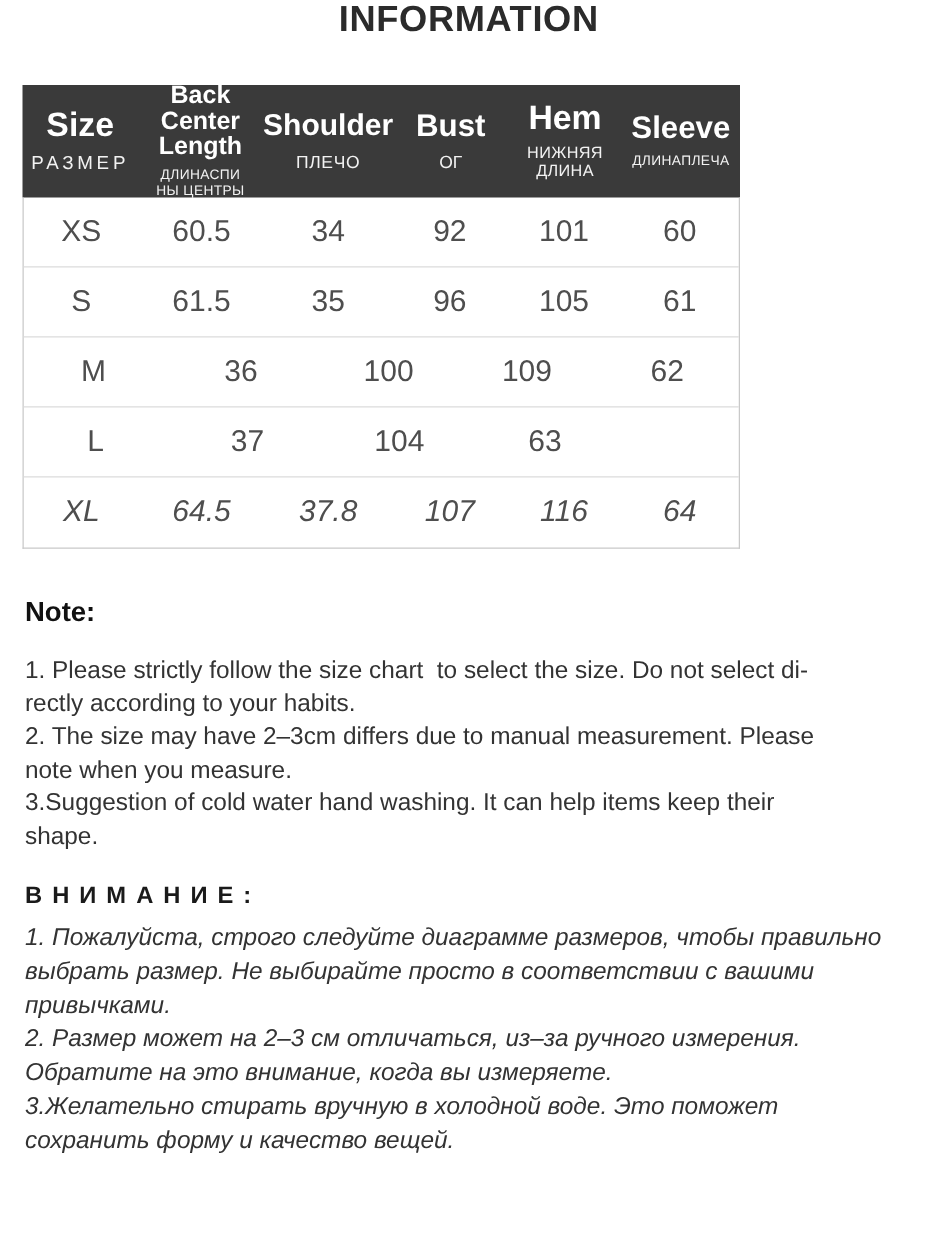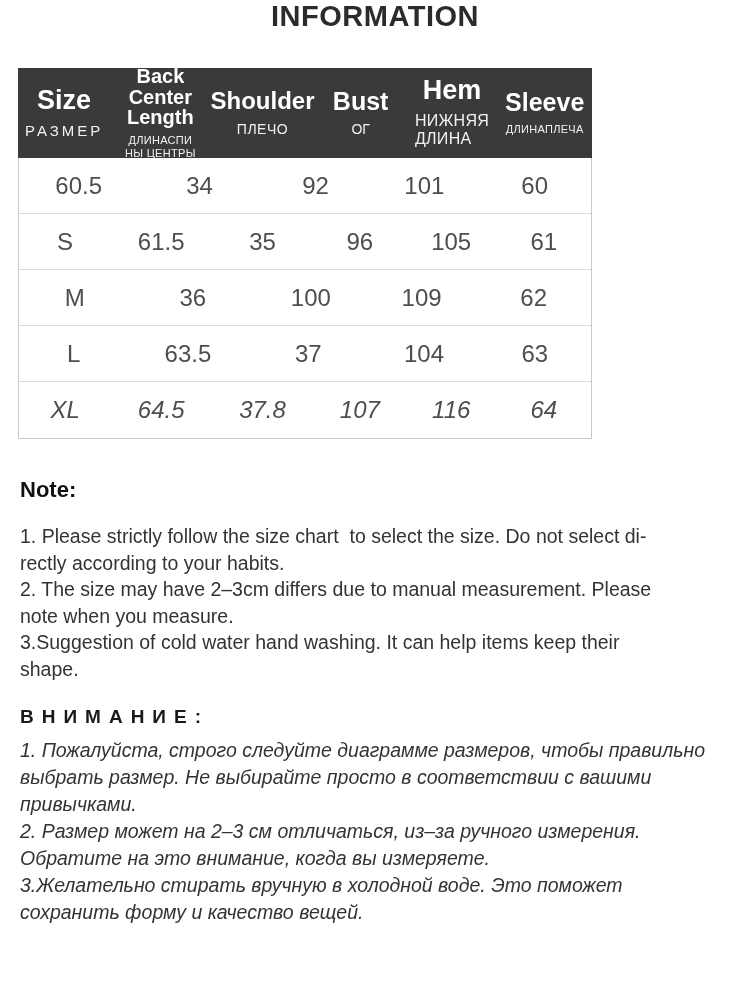--- a/index.html
+++ b/index.html
@@ -44,21 +44,21 @@
   .c0 .en { font-size:27px; }
   .c1 .en { font-size:20px; }
   .c2 .en { font-size:24px; }
   .c3 .en { font-size:25px; }
   .c4 .en { font-size:27px; }
   .c5 .en { font-size:25px; }
   .c0 .ru { font-size:15px; letter-spacing:3px; }
   .c1 .ru { font-size:11px; letter-spacing:0.3px; }
   .c2 .ru { font-size:14px; letter-spacing:0.5px; }
   .c3 .ru { font-size:14px; font-weight:normal; }
-  .c4 .ru { font-size:16px; text-align:left; letter-spacing:0.3px; }
+  .c4 .ru { font-size:13px; text-align:center; letter-spacing:0.3px; }
   .c5 .ru { font-size:11px; letter-spacing:0.3px; }
 
   .tbody {
     border-left:1px solid #c9c9c9;
     border-right:1px solid #c9c9c9;
     border-bottom:1px solid #c9c9c9;
   }
   .trow {
     display:flex;
     height:56px;
@@ -129,20 +129,21 @@
 ДЛИНА</div>
       </div>
       <div class="th c5">
         <div class="en">Sleeve</div>
         <div class="ru">ДЛИНАПЛЕЧА</div>
       </div>
     </div>
 
     <div class="tbody">
       <div class="trow">
+        <div class="td c0">XS</div>
         <div class="td c1">60.5</div>
         <div class="td c2">34</div>
         <div class="td c3">92</div>
         <div class="td c4">101</div>
         <div class="td c5">60</div>
       </div>
       <div class="trow">
         <div class="td c0">S</div>
         <div class="td c1">61.5</div>
         <div class="td c2">35</div>
@@ -152,21 +153,20 @@
       </div>
       <div class="trow">
         <div class="td c0">M</div>
         <div class="td c2">36</div>
         <div class="td c3">100</div>
         <div class="td c4">109</div>
         <div class="td c5">62</div>
       </div>
       <div class="trow">
         <div class="td c0">L</div>
-        <div class="td c1">63.5</div>
         <div class="td c2">37</div>
         <div class="td c3">104</div>
         <div class="td c5">63</div>
       </div>
       <div class="trow">
         <div class="td c0">XL</div>
         <div class="td c1">64.5</div>
         <div class="td c2">37.8</div>
         <div class="td c3">107</div>
         <div class="td c4">116</div>

